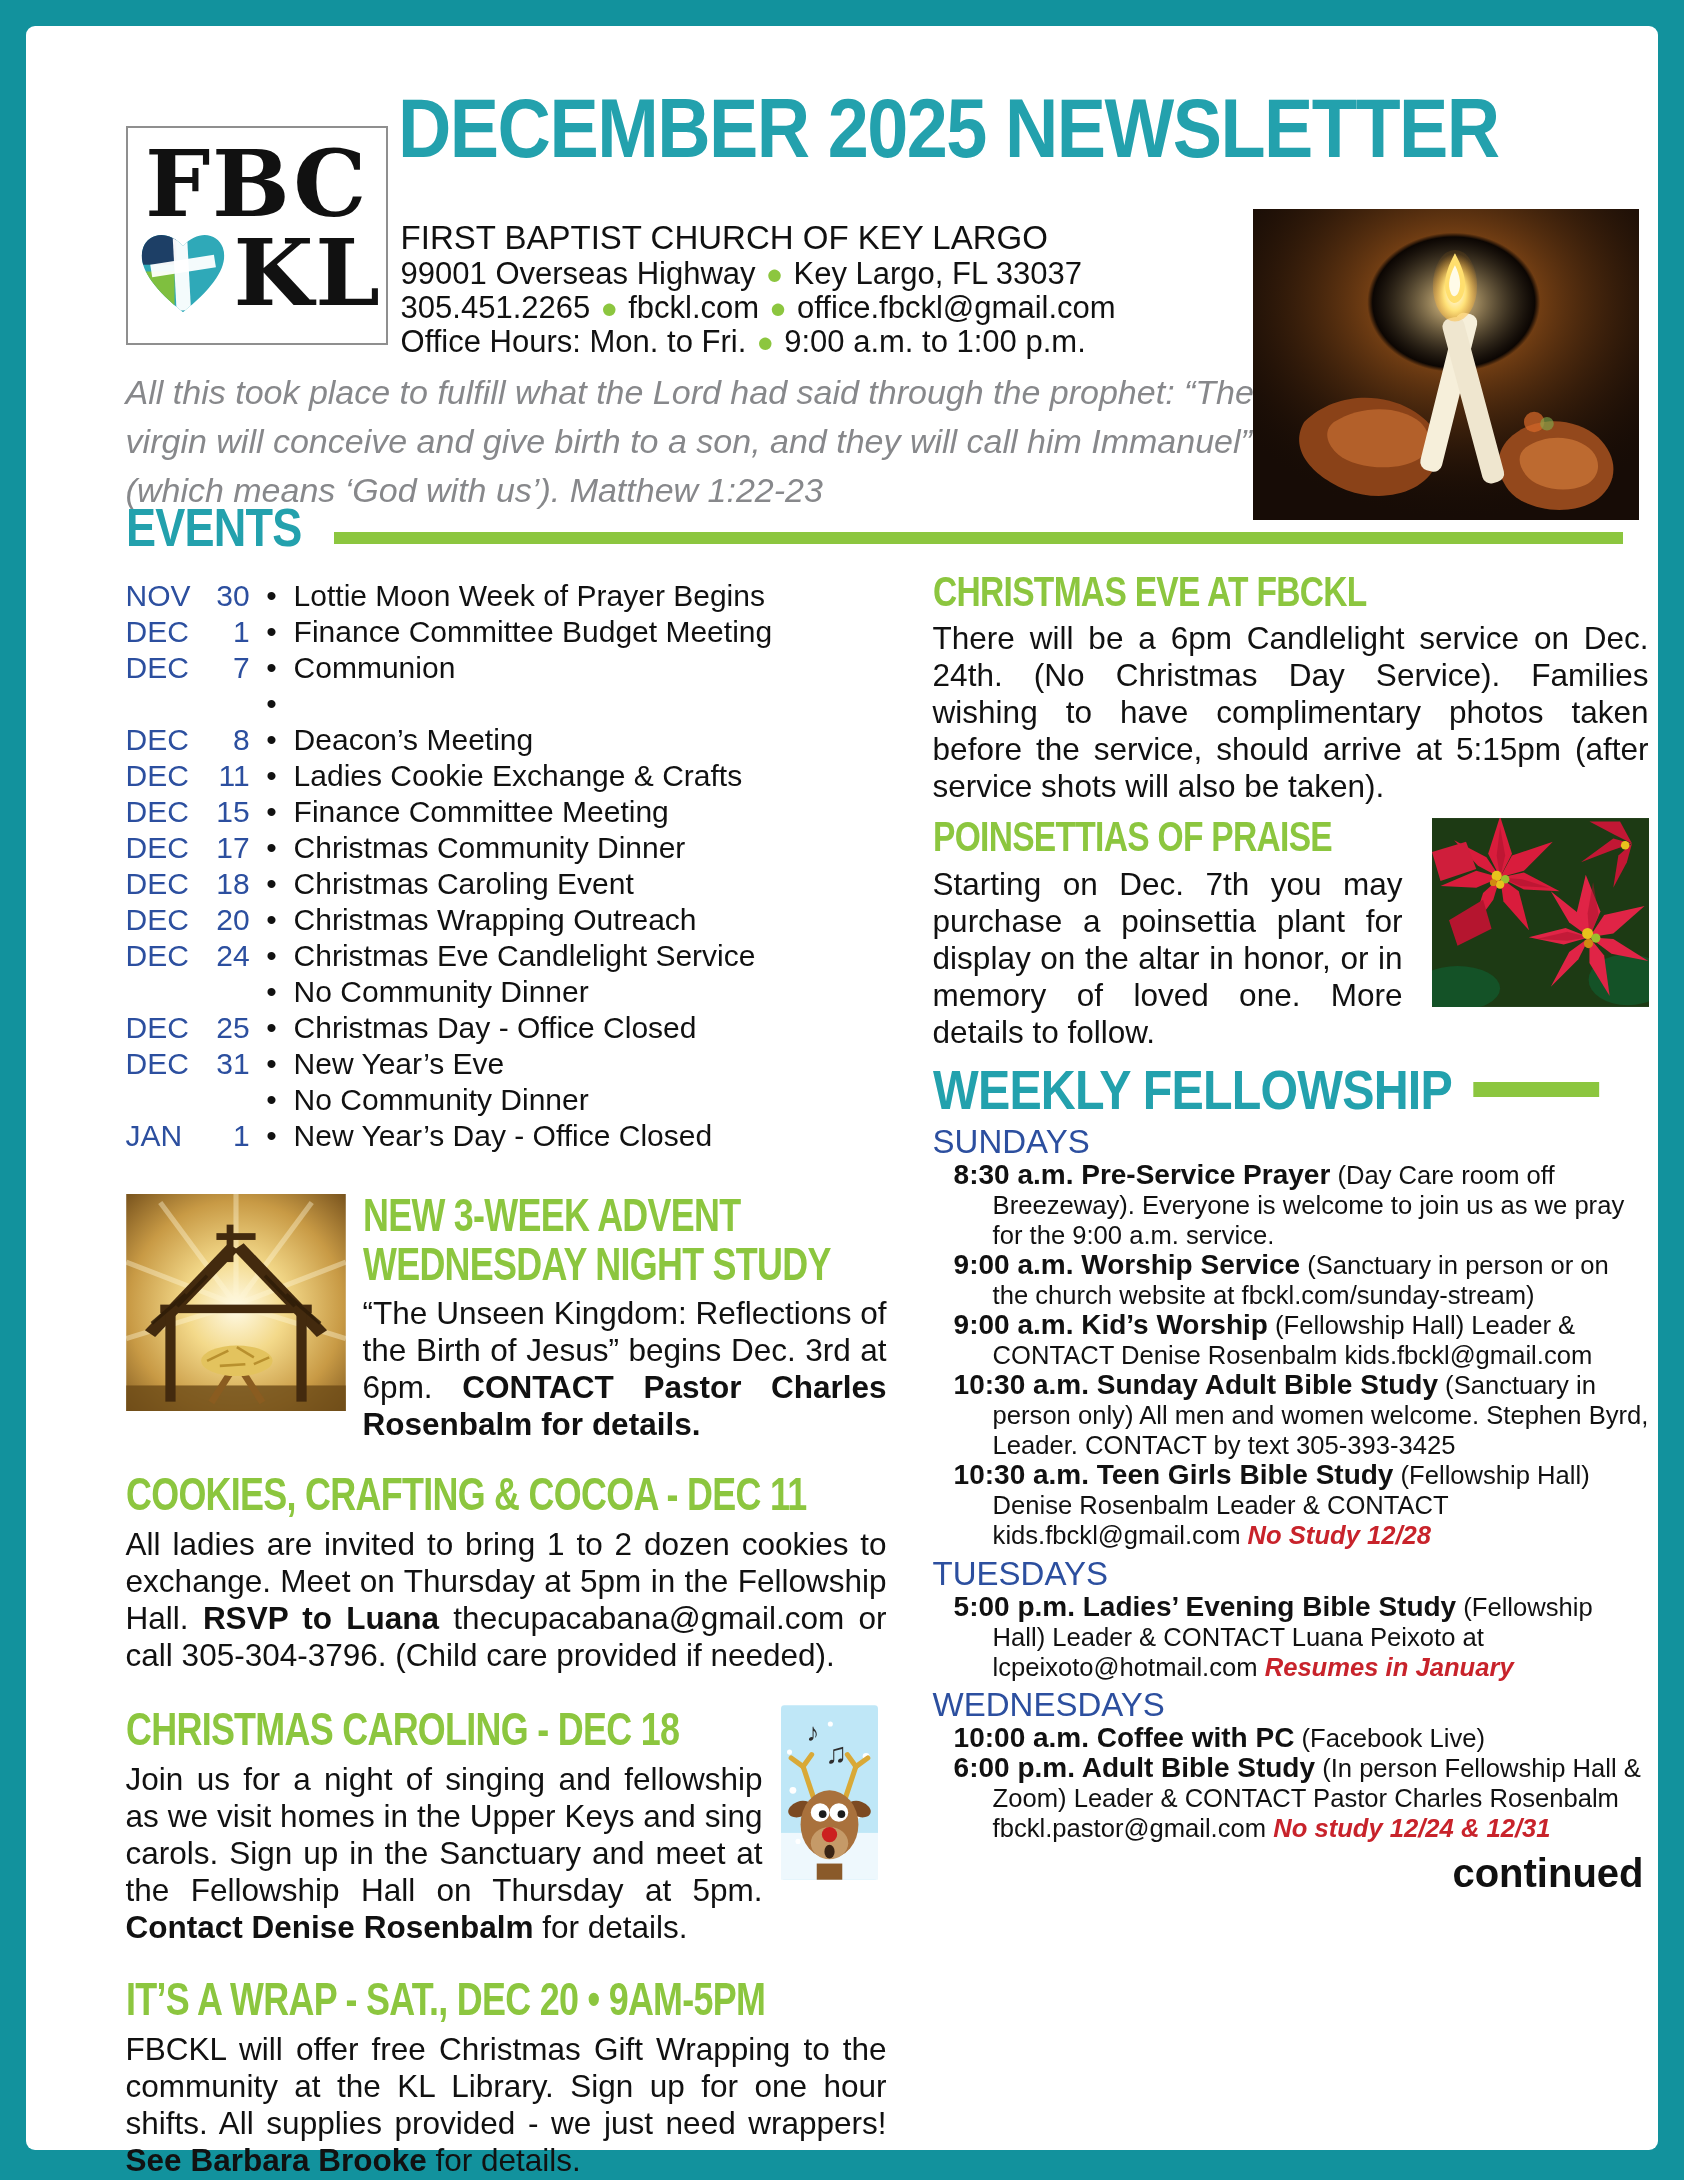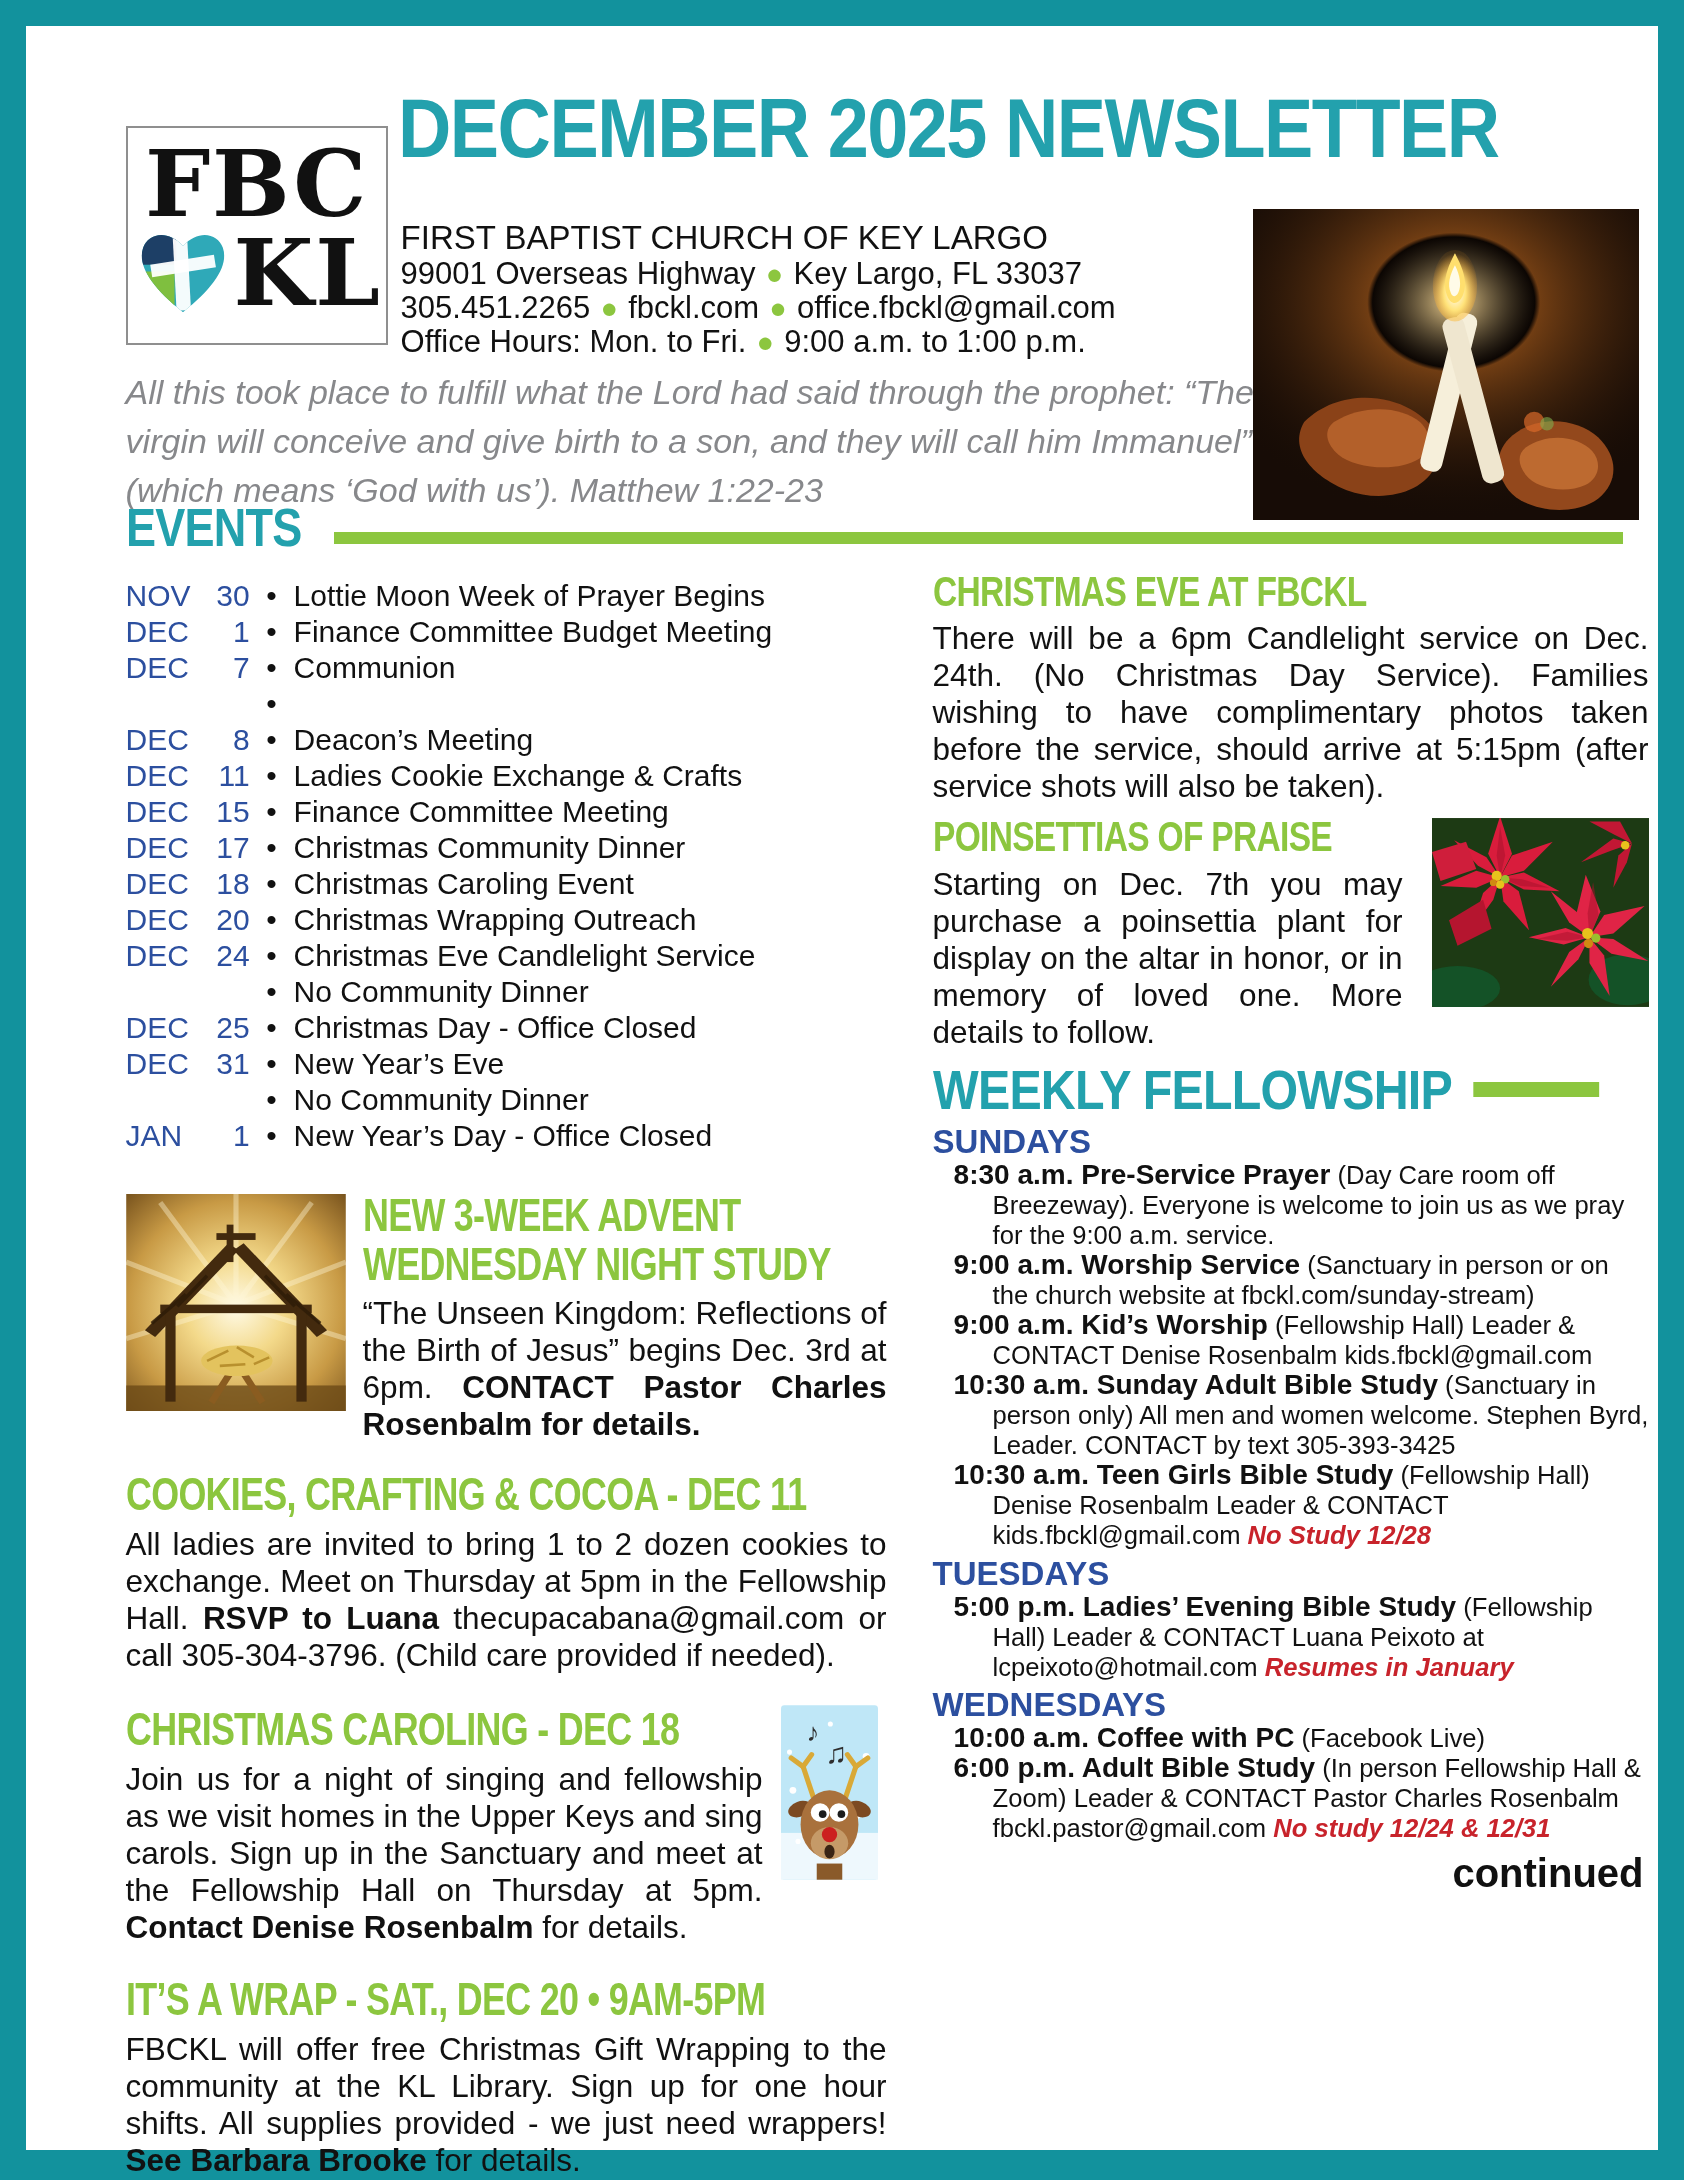--- a/index.html
+++ b/index.html
@@ -9,21 +9,21 @@
     --blue:#2C4F9F;
     --red:#C8232B;
     --quote-gray:#87888B;
     --ink:#111111;
   }
   html,body{margin:0;padding:0;background:#d8d8d8;}
   .sheet{
     position:relative;width:1685px;height:2181px;background:var(--teal-border);
     font-family:"Liberation Sans",sans-serif;color:var(--ink);overflow:hidden;
   }
-  .inner{position:absolute;left:25.6px;top:25.6px;right:27px;bottom:31px;background:#ffffff;}
+  .inner{position:absolute;left:25.6px;top:25.6px;right:27px;bottom:31px;background:#ffffff;border-radius:9px;}
   .abs{position:absolute;}
 
   
   .logo-box{left:100px;top:100px;width:262px;height:219px;border:2.6px solid #8f8f8f;background:#fff;box-sizing:border-box;}
   .logo-fbc{font-family:"DejaVu Serif",serif;font-weight:bold;font-size:92px;line-height:89px;text-align:center;letter-spacing:1.7px;margin-top:12px;}
   .logo-row{display:flex;align-items:center;justify-content:center;margin-top:-5.1px;}
   .logo-kl{font-family:"DejaVu Serif",serif;font-weight:bold;font-size:92px;line-height:94px;letter-spacing:1.7px;}
   .title{left:372px;top:61px;font-size:83px;font-weight:bold;color:var(--teal-title);
     white-space:nowrap;letter-spacing:-1.7px;transform:scaleX(0.89);transform-origin:left top;line-height:1;}
   .org-line{left:375px;top:193px;font-size:33px;letter-spacing:0px;white-space:nowrap;}
@@ -66,21 +66,21 @@
   .mt8{margin-top:6.8px;}
 
   .sec-xeve .body-text{margin-top:6.8px;}
   .sec-poins{margin-top:8px;}
   .poins-body{width:470px;margin-top:6.8px;}
   .poins-img{position:absolute;right:0;top:5.1px;}
 
   .weekly-head{margin-top:10.2px;font-size:55px;line-height:58px;font-weight:bold;color:var(--teal-title);
     white-space:nowrap;transform:scaleX(0.88);transform-origin:left top;letter-spacing:-0.9px;}
   .weekly-dash{display:inline-block;width:143px;height:15.3px;background:var(--green);margin-left:24px;vertical-align:12px;}
-  .day-head{margin-top:5.1px;font-size:33px;line-height:36px;font-weight:bold;color:var(--blue);letter-spacing:0;}
+  .day-head{margin-top:5.1px;font-size:33px;line-height:36px;font-weight:normal;color:var(--blue);letter-spacing:0;}
   .entries{font-size:25.6px;line-height:30px;}
   .entry{padding-left:60px;text-indent:-39px;}
   .entry .lead{font-weight:bold;font-size:28px;}
   .entry .note{color:var(--red);font-weight:bold;font-style:italic;}
   .continued{margin-top:8.5px;text-align:right;font-size:40px;font-weight:bold;padding-right:5.1px;}
 </style>
 </head>
 <body>
 
 <div class="sheet">

